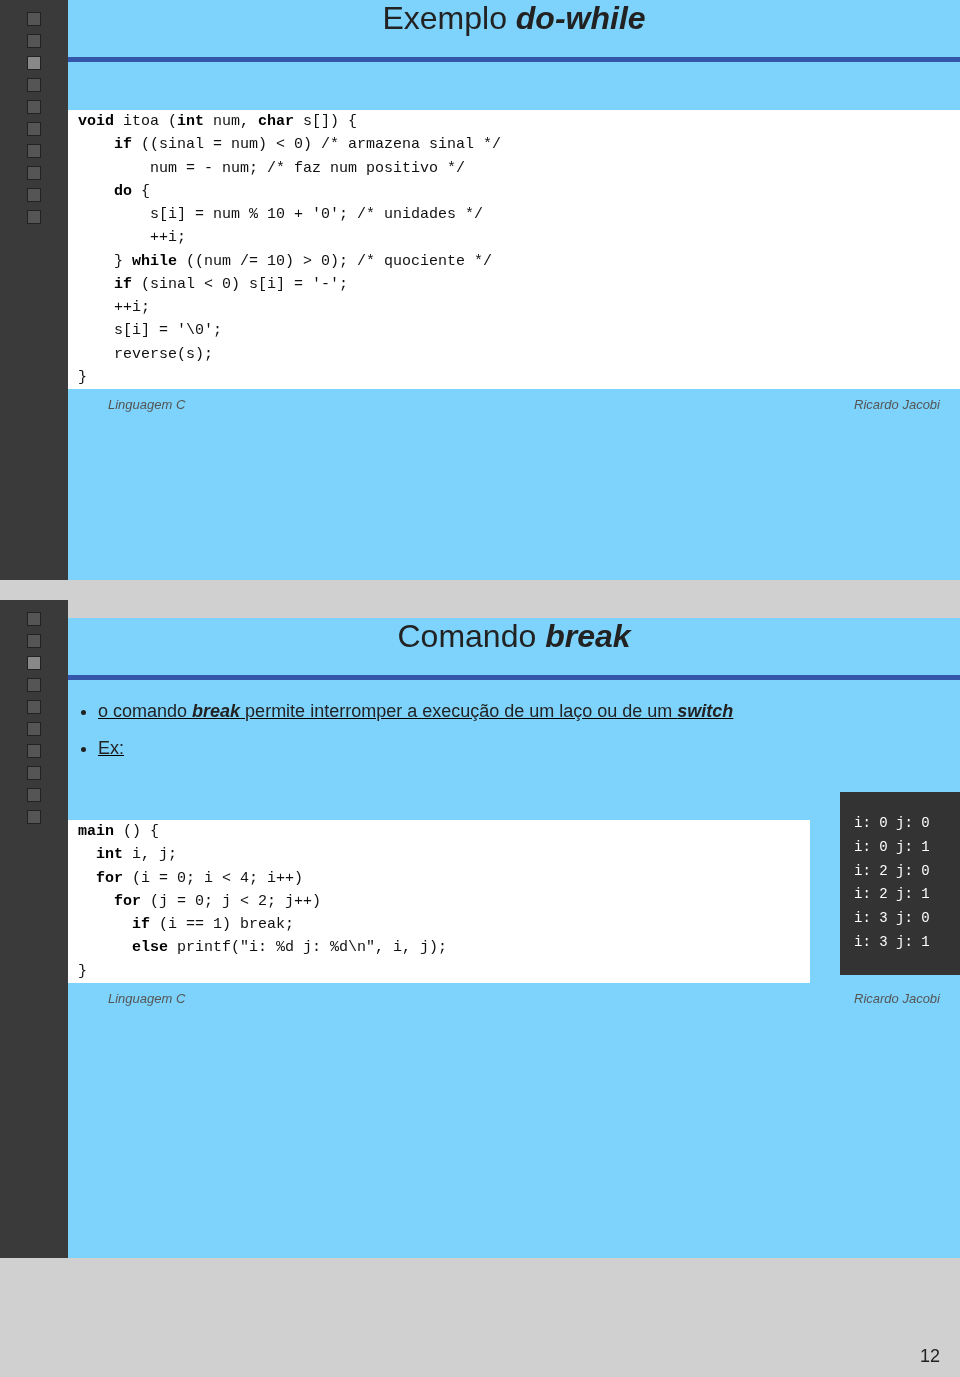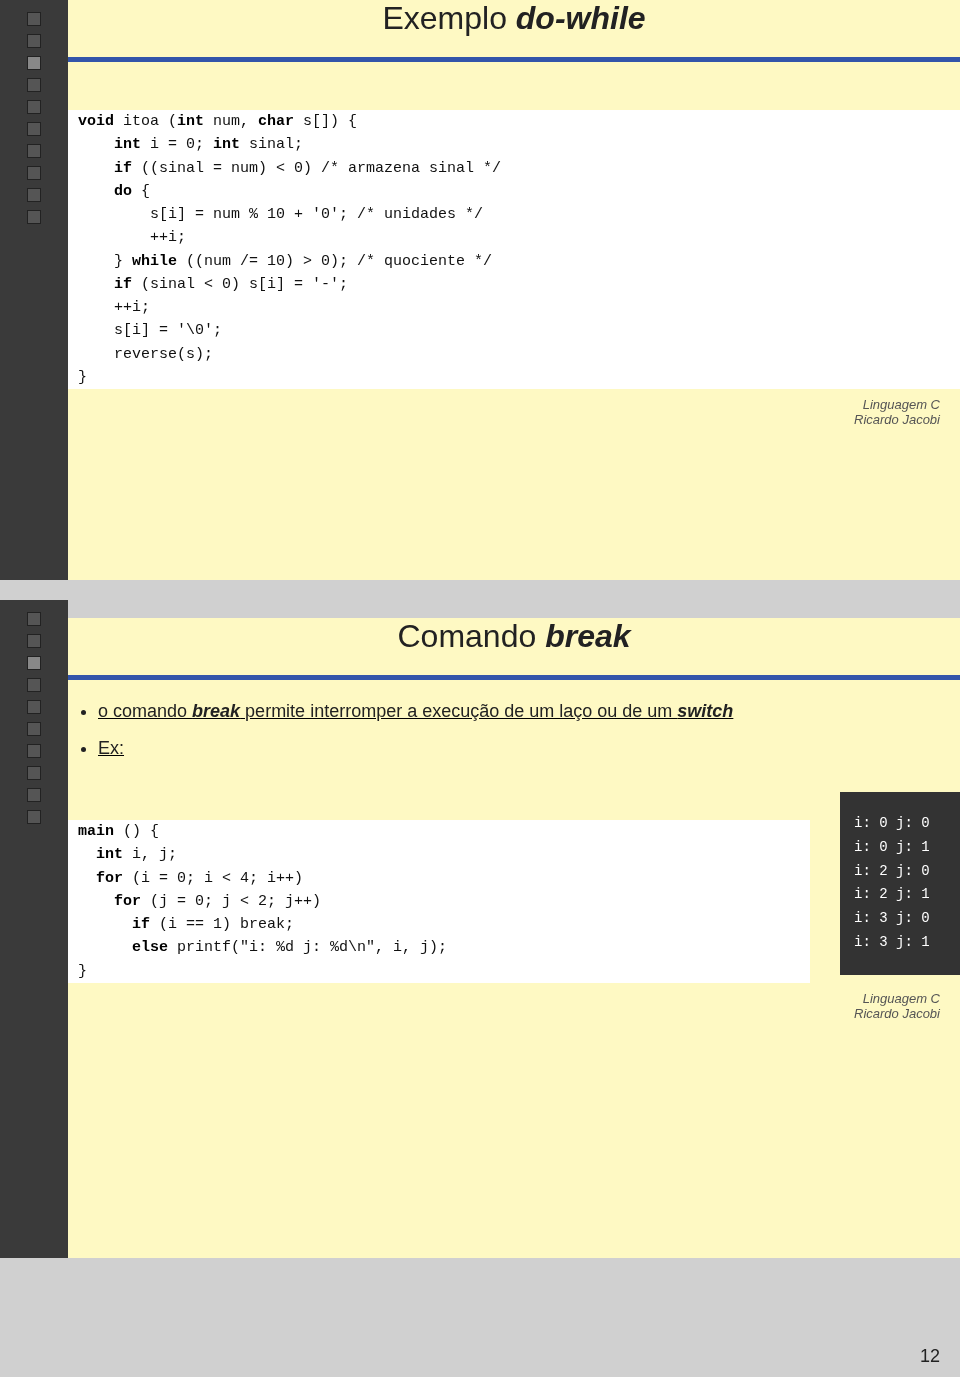--- a/index.html
+++ b/index.html
@@ -46,21 +46,21 @@
       border: 1px solid #222;
       margin: 2px 0;
     }
 
     .sidebar-dot.active {
       background: #888;
     }
 
     .slide-content {
       flex: 1;
-      background: #fef9c3;
+      background: #7dd3fc;
       position: relative;
     }
 
     
     .slide1 {
       height: 580px;
     }
 
     .slide-title {
       text-align: center;
@@ -99,21 +99,20 @@
 
     .slide-footer {
       display: flex;
       justify-content: space-between;
       align-items: flex-end;
       padding: 8px 20px 8px 40px;
       font-size: 13px;
       color: #555;
       font-style: italic;
       border-top: none;
-      flex-direction: column;
     }
 
     
     .slide2 {
       height: 640px;
       margin-top: 18px;
     }
 
     .bullet-list {
       list-style: disc;
@@ -186,22 +185,22 @@
       <div class="sidebar-dot"></div>
       <div class="sidebar-dot"></div>
     </div>
     <div class="slide1 slide-content">
       <div class="slide-title">
         <span>Exemplo </span><span class="italic">do-while</span>
       </div>
       <div class="blue-bar"></div>
       <div class="code-block">
         <div><span class="kw">void</span> itoa (<span class="kw">int</span> num, <span class="kw">char</span> s[]) {</div>
-        <div>&nbsp;&nbsp;&nbsp;&nbsp;<span class="kw">int</span> i = 0; <span class="kw">int</span> sinal;</div>
         <div>&nbsp;&nbsp;&nbsp;&nbsp;<span class="kw">if</span> ((sinal = num) &lt; 0) /* armazena sinal */</div>
+        <div>&nbsp;&nbsp;&nbsp;&nbsp;&nbsp;&nbsp;&nbsp;&nbsp;num = - num; /* faz num positivo */</div>
         <div>&nbsp;&nbsp;&nbsp;&nbsp;<span class="kw">do</span> {</div>
         <div>&nbsp;&nbsp;&nbsp;&nbsp;&nbsp;&nbsp;&nbsp;&nbsp;s[i] = num % 10 + '0'; /* unidades */</div>
         <div>&nbsp;&nbsp;&nbsp;&nbsp;&nbsp;&nbsp;&nbsp;&nbsp;++i;</div>
         <div>&nbsp;&nbsp;&nbsp;&nbsp;} <span class="kw">while</span> ((num /= 10) &gt; 0); /* quociente */</div>
         <div>&nbsp;&nbsp;&nbsp;&nbsp;<span class="kw">if</span> (sinal &lt; 0) s[i] = '-';</div>
         <div>&nbsp;&nbsp;&nbsp;&nbsp;++i;</div>
         <div>&nbsp;&nbsp;&nbsp;&nbsp;s[i] = '\0';</div>
         <div>&nbsp;&nbsp;&nbsp;&nbsp;reverse(s);</div>
         <div>}</div>
       </div>

